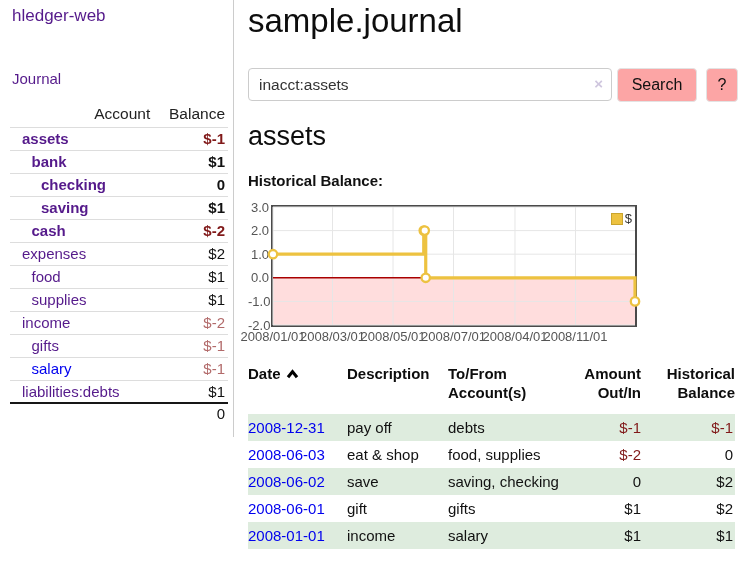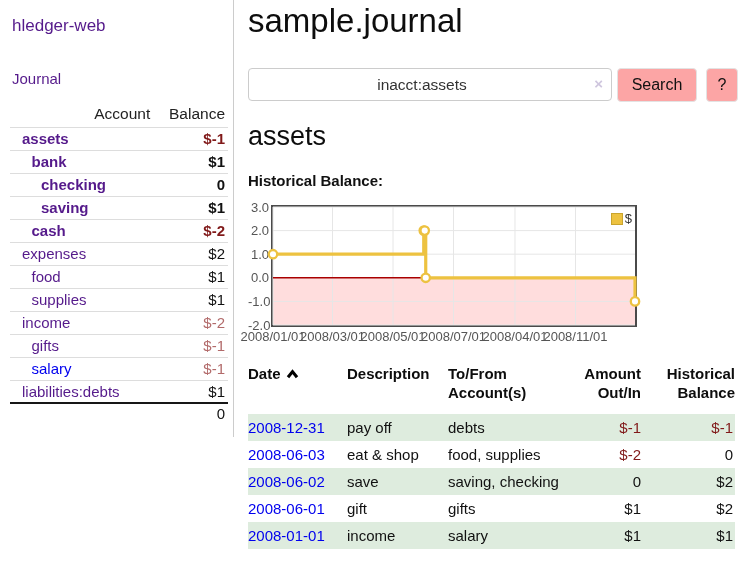--- a/index.html
+++ b/index.html
@@ -13,42 +13,42 @@
     --zero-red:#aa0000;
   }
   *{box-sizing:border-box;}
   html,body{margin:0;padding:0;background:#fff;}
   body{font-family:"Liberation Sans",sans-serif;color:#111;}
   .page{position:relative;width:742px;height:582px;background:#fff;overflow:hidden;}
 
   
   .sidebar{position:absolute;left:0;top:0;width:233px;height:582px;}
   .vdivider{position:absolute;left:233px;top:0;width:1px;height:437px;background:#ccc;}
-  .brand{position:absolute;left:12px;top:16px;font-size:17px;color:var(--link-visited);text-decoration:none;cursor:pointer;}
+  .brand{position:absolute;left:12px;top:6px;font-size:17px;color:var(--link-visited);text-decoration:none;cursor:pointer;}
   .nav-journal{position:absolute;left:12px;top:70px;font-size:15px;color:var(--link-visited);text-decoration:none;cursor:pointer;}
   .acct-table{position:absolute;left:10px;top:102px;width:218px;border-collapse:collapse;font-size:15px;}
   .acct-table th{font-weight:normal;font-size:15.5px;color:#222;height:25px;}
   .th-acct{text-align:right;padding-left:2px;}
   .th-bal{text-align:right;padding-right:3px;}
   .acct-table tbody tr{border-top:1px solid #ddd;}
   .acct-table td{height:23px;padding-top:0;padding-bottom:0;}
   .acct-table tr.bold td, .acct-table tr.bold a{font-weight:bold;}
   .acct-link{color:var(--link-visited);text-decoration:none;cursor:pointer;}
   .acct-link.unvisited{color:var(--link-unvisited);}
   .acct-table td.bal{text-align:right;padding-right:3px;color:#111;}
   .acct-table td.bal.neg-strong{color:var(--neg-strong);}
   .acct-table td.bal.neg-faint{color:var(--neg-faint);}
   .total-row td{border-top:2px solid #161616;height:20px;}
 
   
   .main{position:absolute;left:248px;top:0;width:494px;height:582px;}
   .page-title{position:absolute;left:0;top:2px;margin:0;font-size:33px;font-weight:400;color:#0d0d0d;white-space:nowrap;}
   .search-row{position:absolute;left:0;top:68px;display:flex;align-items:flex-start;}
   .search-wrap{position:relative;width:364px;height:33px;margin-right:5px;}
-  .search-input{width:100%;height:100%;border:1px solid #ccc;border-radius:4px;padding:0 26px 0 10px;font-size:15.5px;color:#333;font-family:inherit;outline:none;text-align:center;}
+  .search-input{width:100%;height:100%;border:1px solid #ccc;border-radius:4px;padding:0 26px 0 10px;font-size:15.5px;color:#333;font-family:inherit;outline:none;}
   .clear{position:absolute;right:9px;top:6px;font-size:15px;font-weight:bold;color:#cfc6de;cursor:pointer;line-height:1.3;}
   .btn{height:34px;background:#fca5a5;border:1px solid #e3e3e3;border-radius:4px;font-size:16px;color:#111;font-family:inherit;cursor:pointer;}
   .search-btn{width:80px;margin-right:9px;}
   .help-btn{width:32px;}
   .account-heading{position:absolute;left:0;top:121px;margin:0;font-size:27px;font-weight:400;color:#0d0d0d;}
   .chart-title{position:absolute;left:0;top:172px;font-size:15px;font-weight:bold;color:#111;}
 
   
   .chart{position:absolute;left:0;top:205px;width:494px;height:150px;}
   .ylabel{position:absolute;left:0;width:21px;text-align:right;font-size:13px;color:#555;line-height:15px;}

